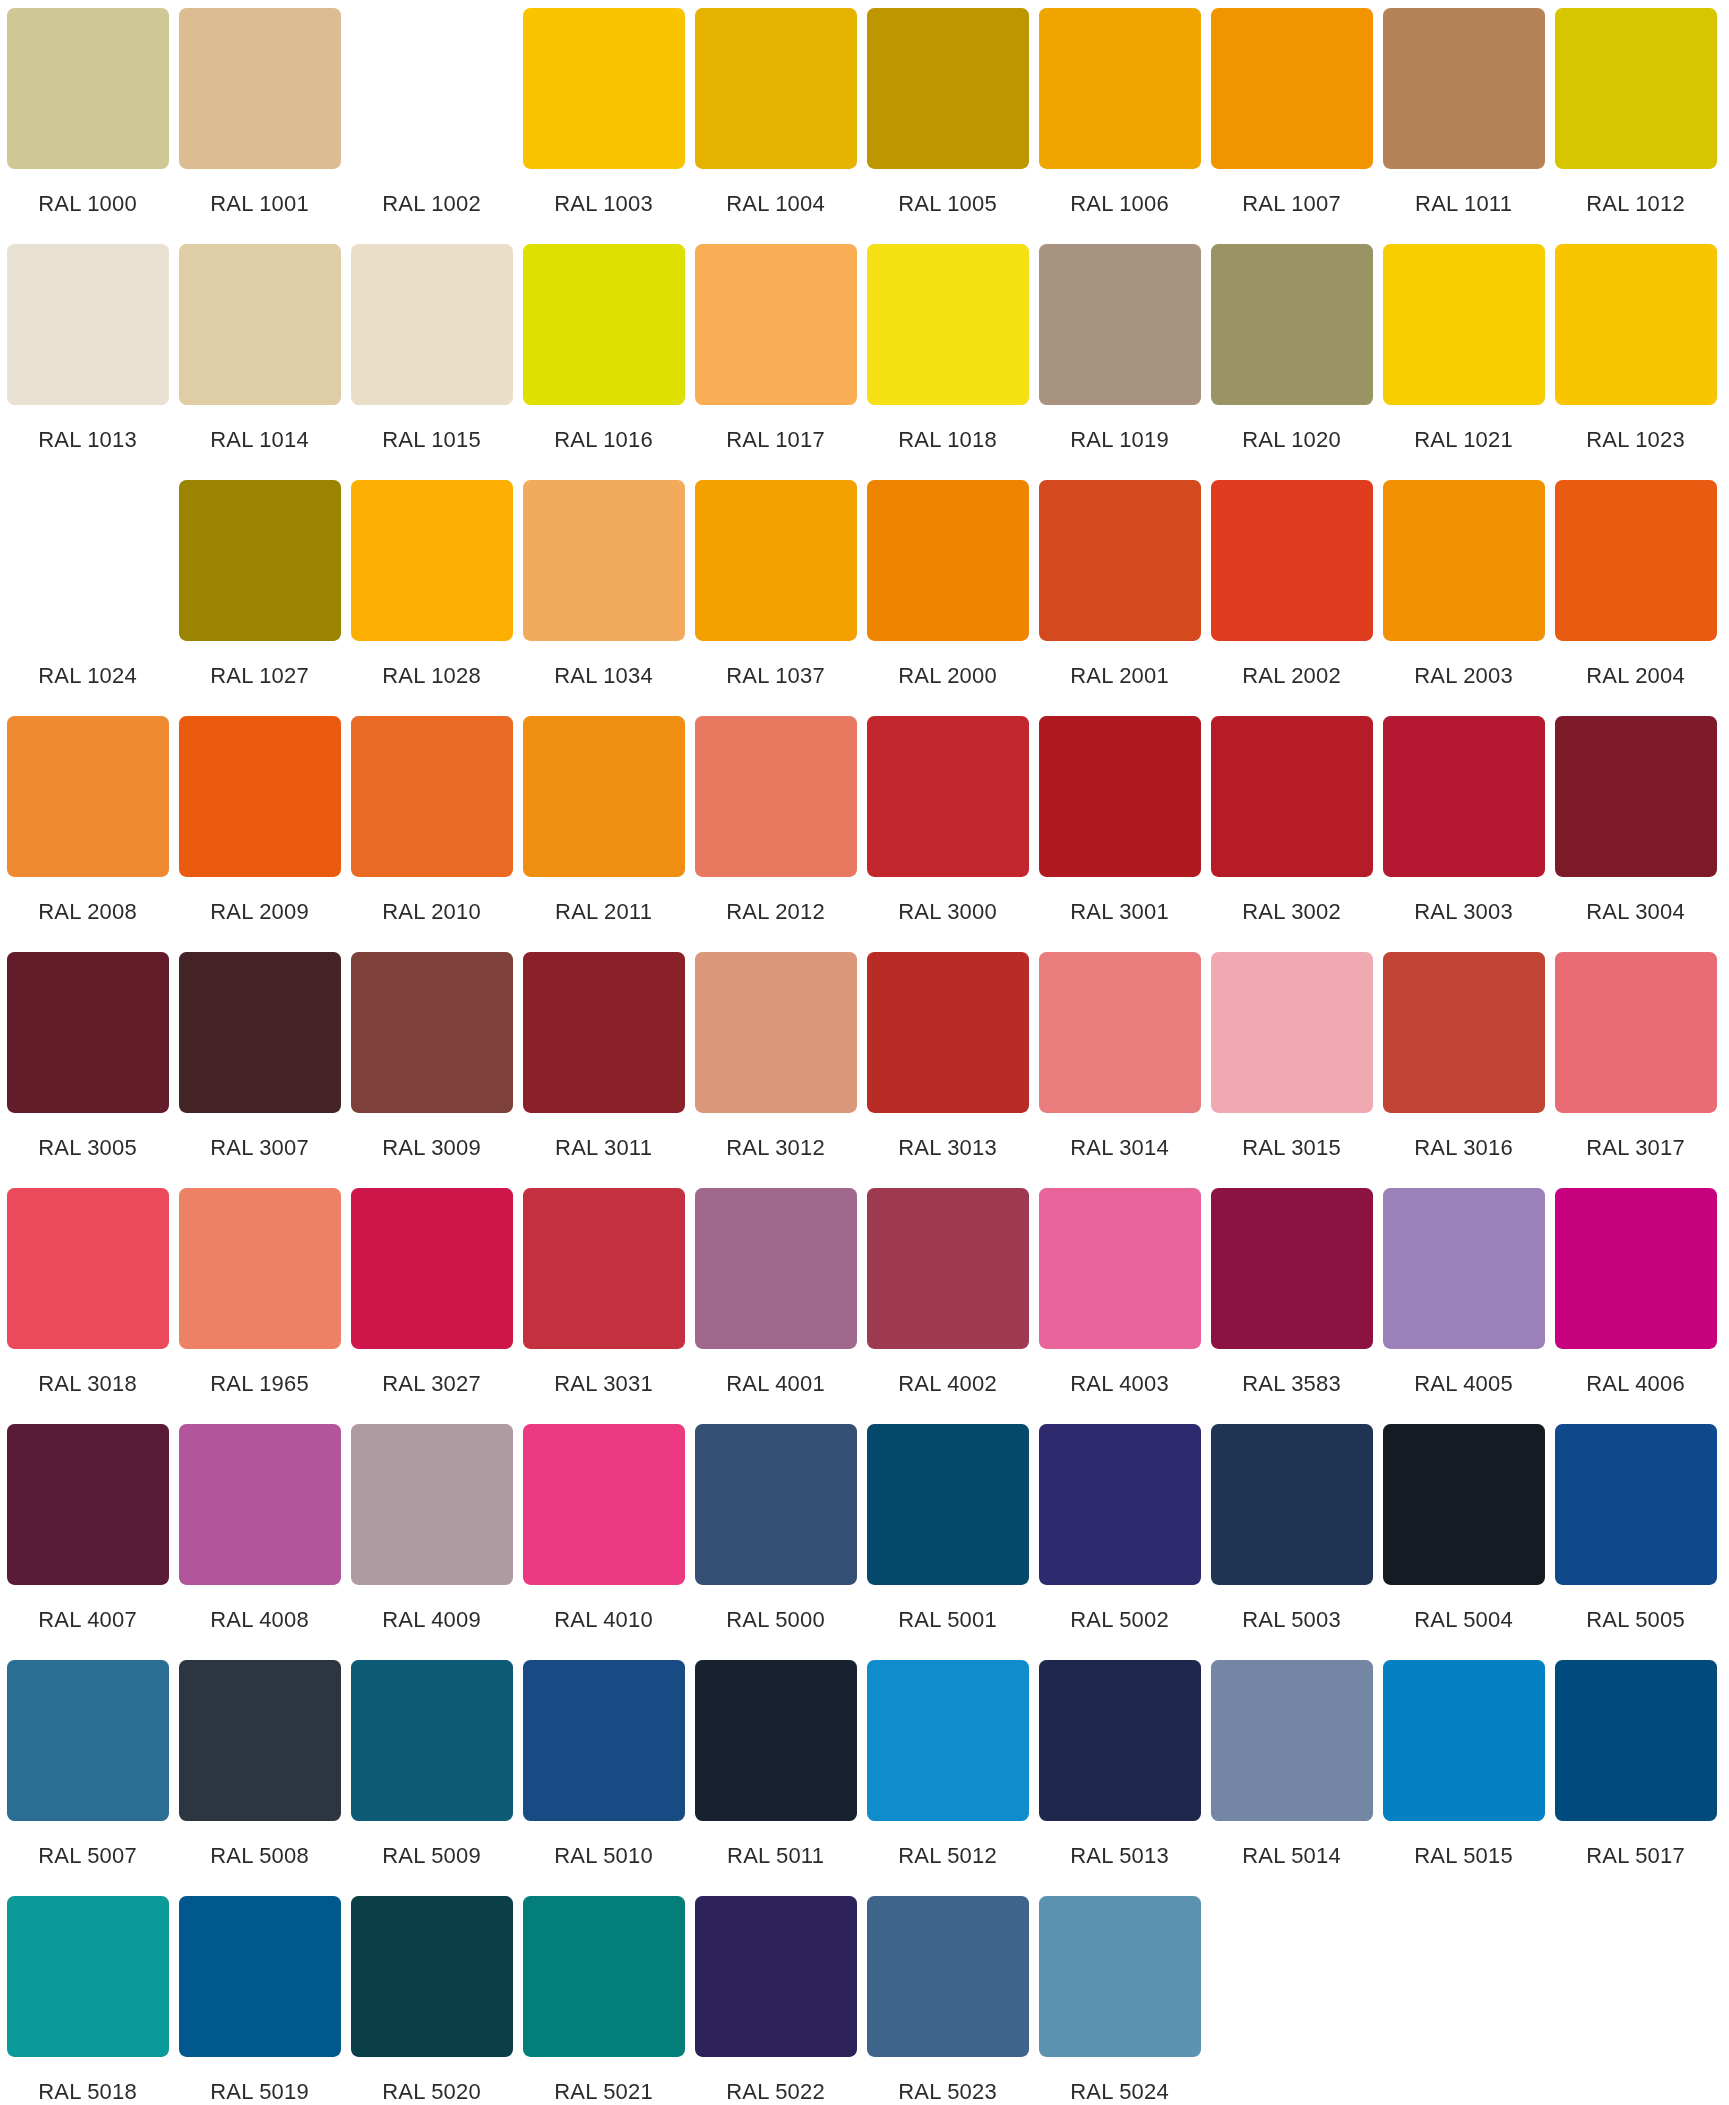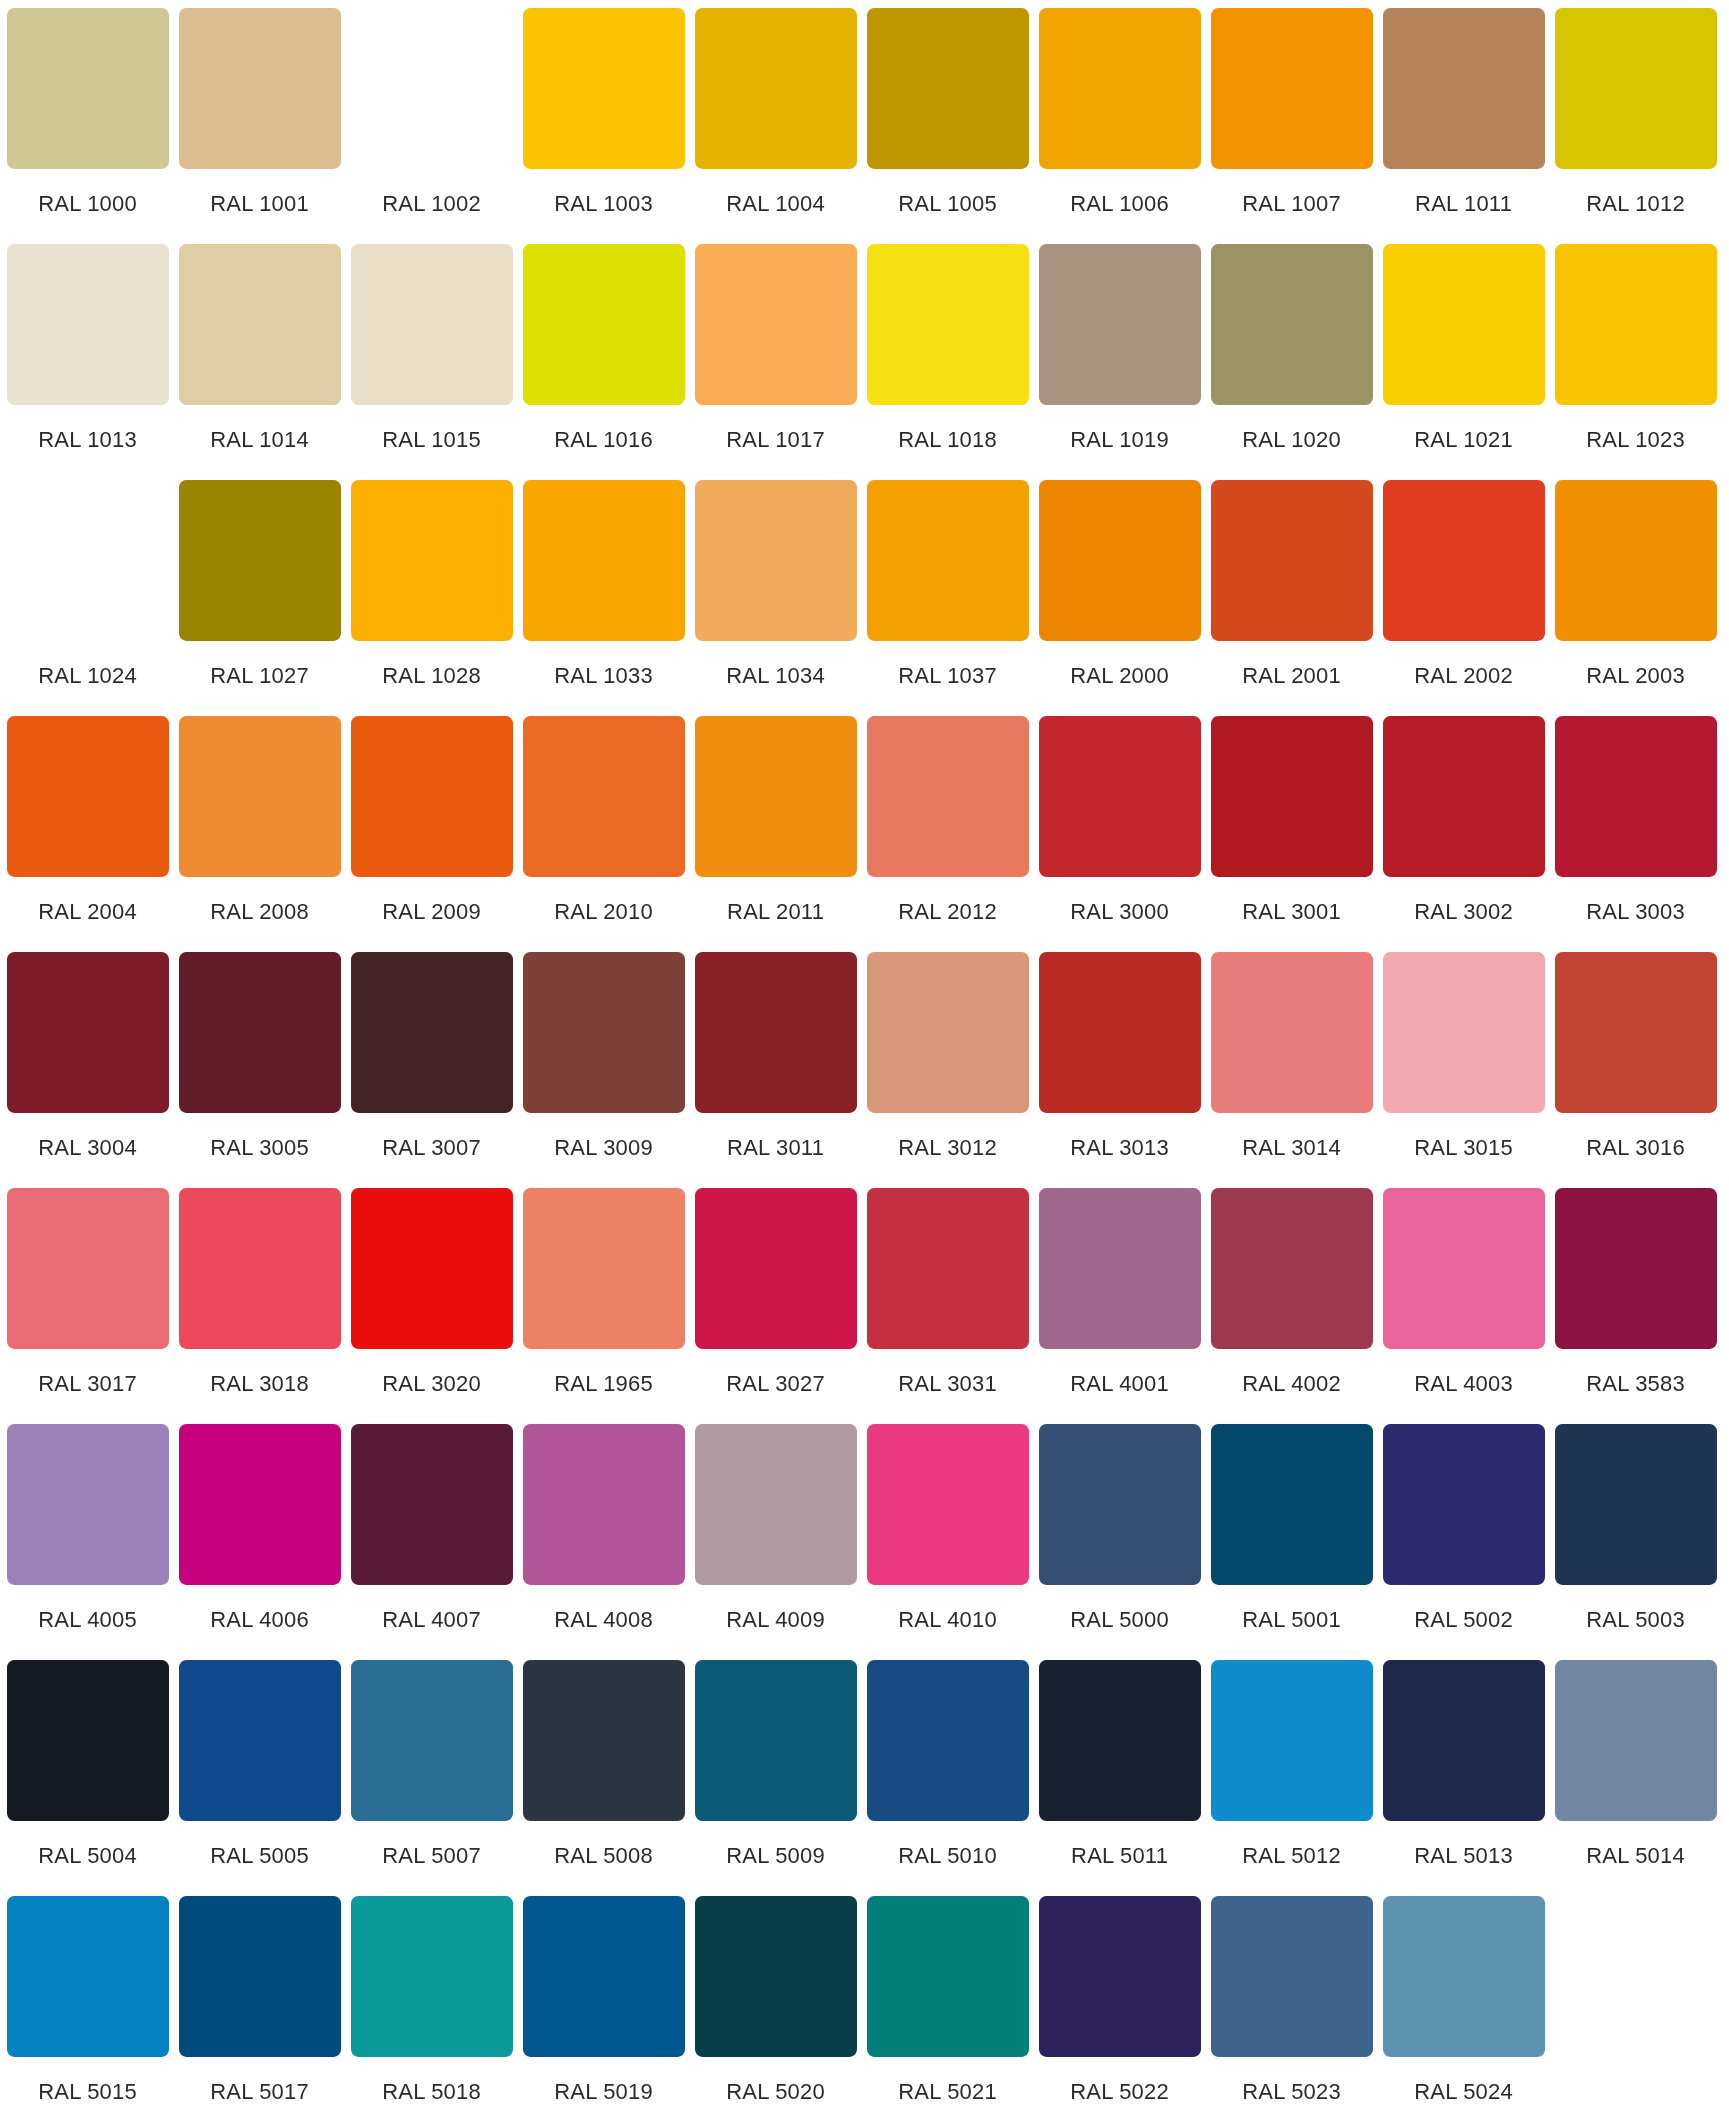--- a/index.html
+++ b/index.html
@@ -135,24 +135,20 @@
     </div>
     <div class="swatch-cell">
       <div class="swatch-chip" style="background-color: rgb(155, 133, 0);"></div>
       <div class="swatch-label">RAL 1027</div>
     </div>
     <div class="swatch-cell">
       <div class="swatch-chip" style="background-color: rgb(252, 175, 0);"></div>
       <div class="swatch-label">RAL 1028</div>
     </div>
     <div class="swatch-cell">
-      <div class="swatch-chip" style="background-color: rgb(249, 166, 0);"></div>
-      <div class="swatch-label">RAL 1033</div>
-    </div>
-    <div class="swatch-cell">
       <div class="swatch-chip" style="background-color: rgb(242, 171, 92);"></div>
       <div class="swatch-label">RAL 1034</div>
     </div>
     <div class="swatch-cell">
       <div class="swatch-chip" style="background-color: rgb(244, 161, 0);"></div>
       <div class="swatch-label">RAL 1037</div>
     </div>
     <div class="swatch-cell">
       <div class="swatch-chip" style="background-color: rgb(238, 133, 0);"></div>
       <div class="swatch-label">RAL 2000</div>
@@ -249,24 +245,20 @@
       <div class="swatch-chip" style="background-color: rgb(192, 67, 51);"></div>
       <div class="swatch-label">RAL 3016</div>
     </div>
     <div class="swatch-cell">
       <div class="swatch-chip" style="background-color: rgb(233, 108, 117);"></div>
       <div class="swatch-label">RAL 3017</div>
     </div>
     <div class="swatch-cell">
       <div class="swatch-chip" style="background-color: rgb(234, 74, 92);"></div>
       <div class="swatch-label">RAL 3018</div>
-    </div>
-    <div class="swatch-cell">
-      <div class="swatch-chip" style="background-color: rgb(234, 15, 12);"></div>
-      <div class="swatch-label">RAL 3020</div>
     </div>
     <div class="swatch-cell">
       <div class="swatch-chip" style="background-color: rgb(236, 129, 102);"></div>
       <div class="swatch-label">RAL 1965</div>
     </div>
     <div class="swatch-cell">
       <div class="swatch-chip" style="background-color: rgb(206, 22, 74);"></div>
       <div class="swatch-label">RAL 3027</div>
     </div>
     <div class="swatch-cell">

